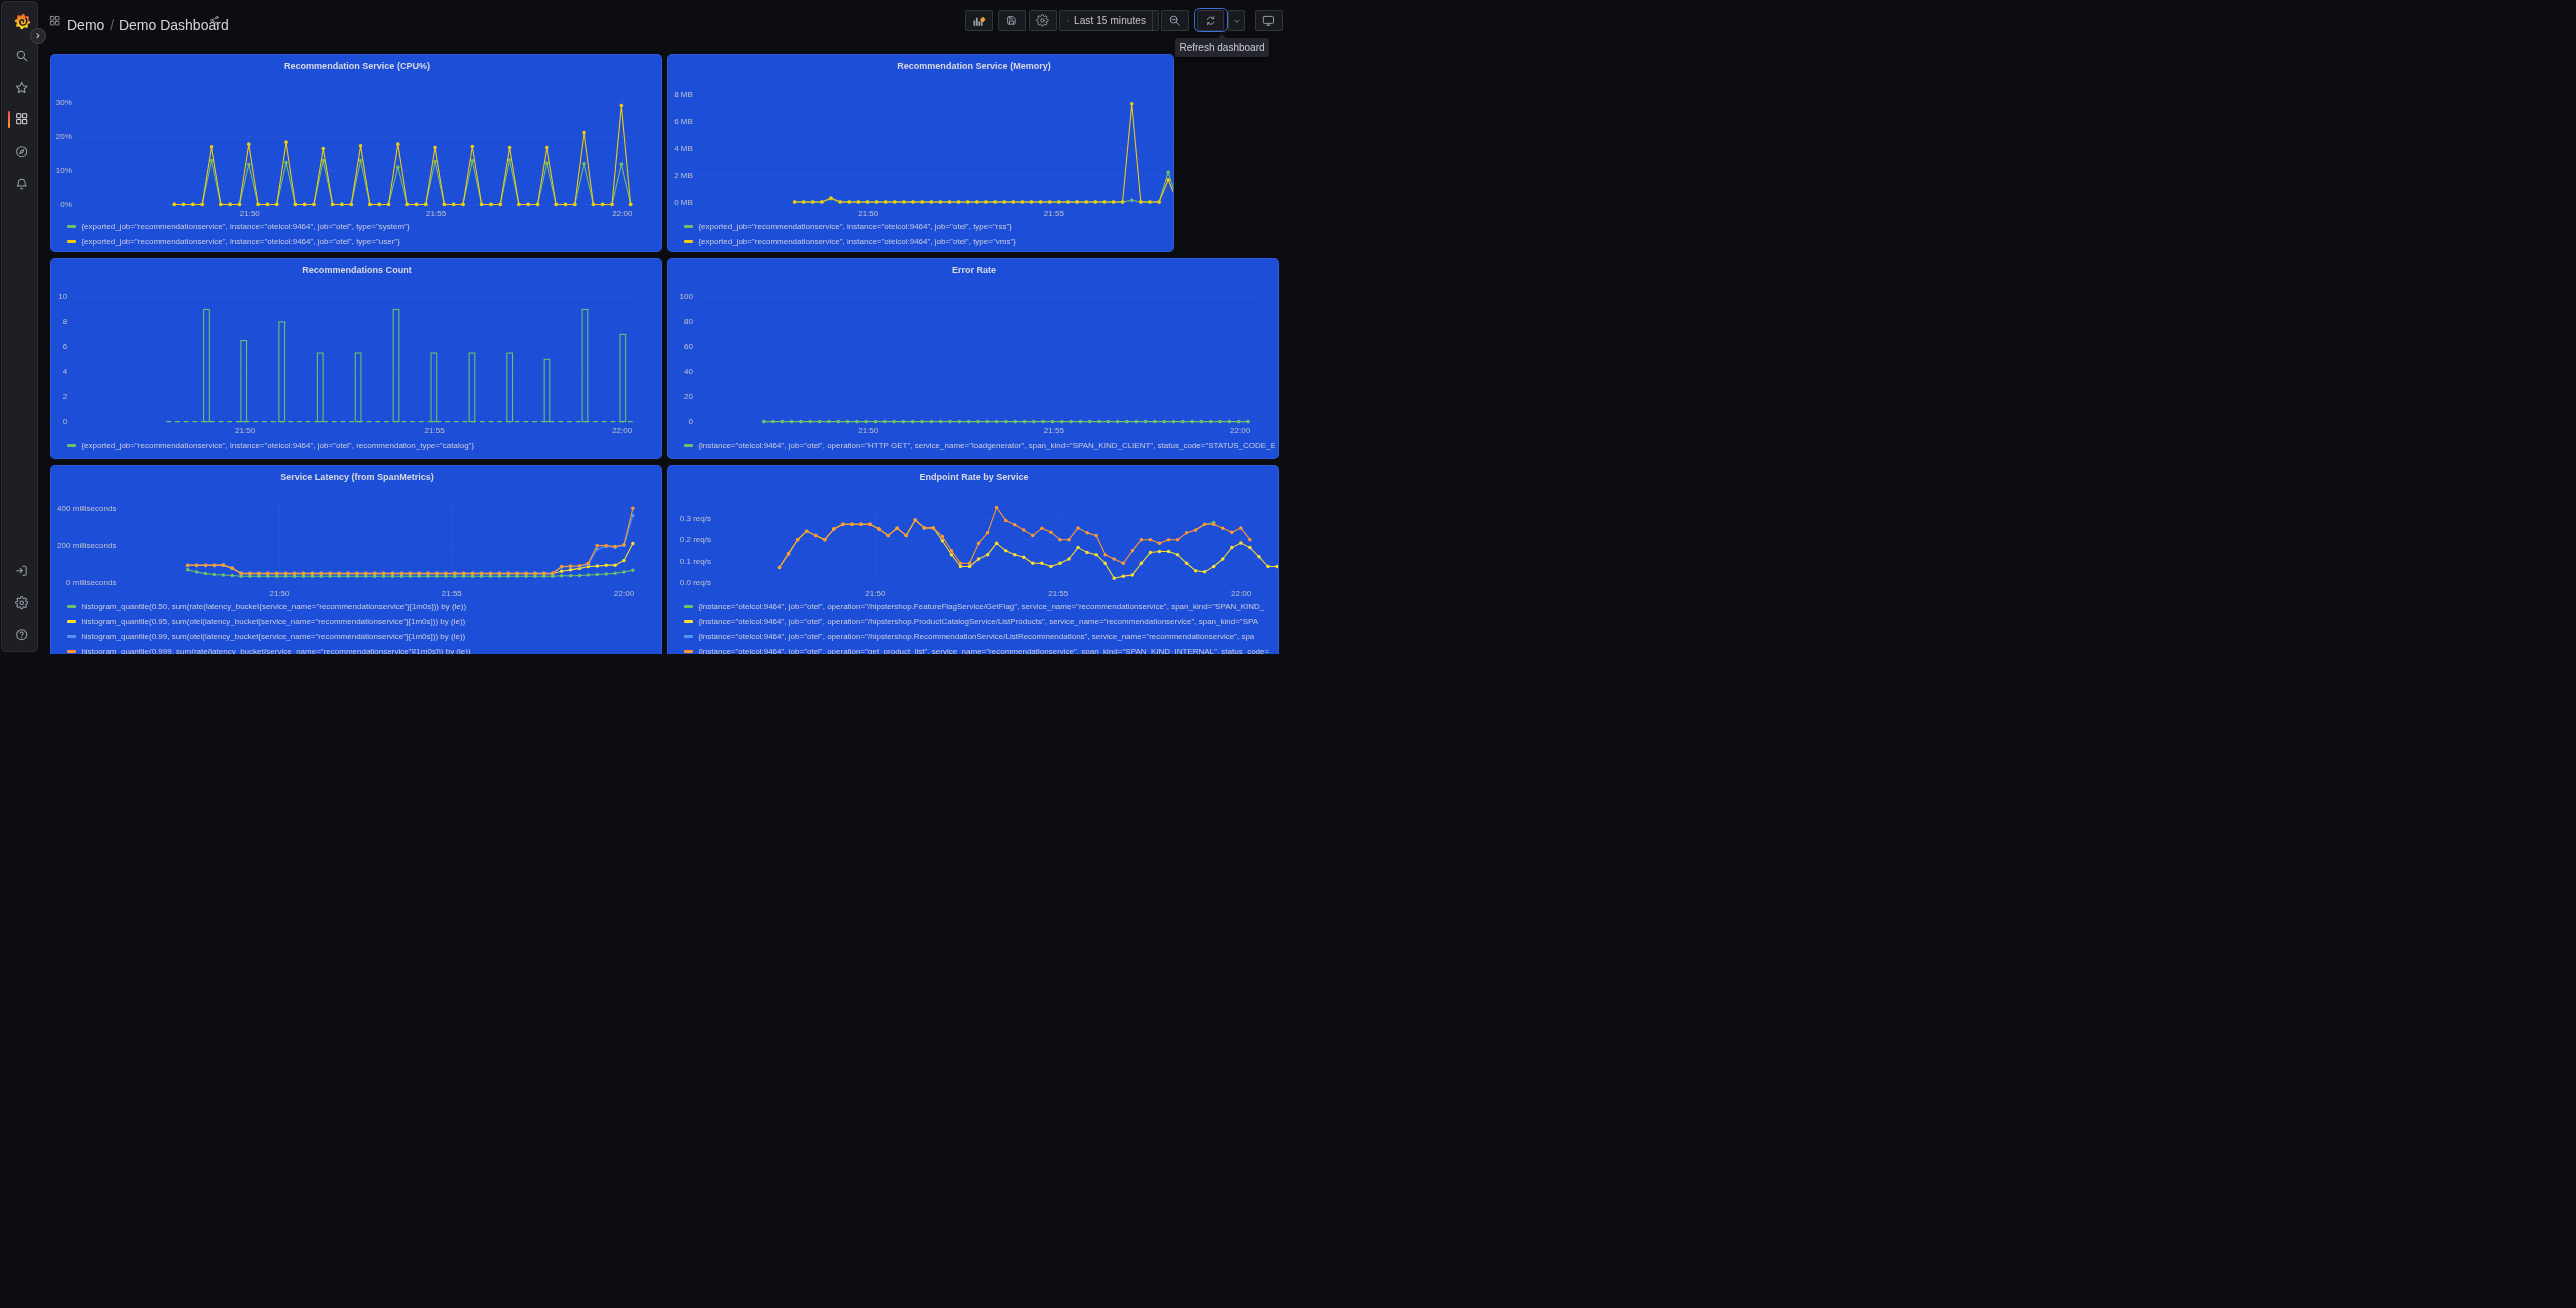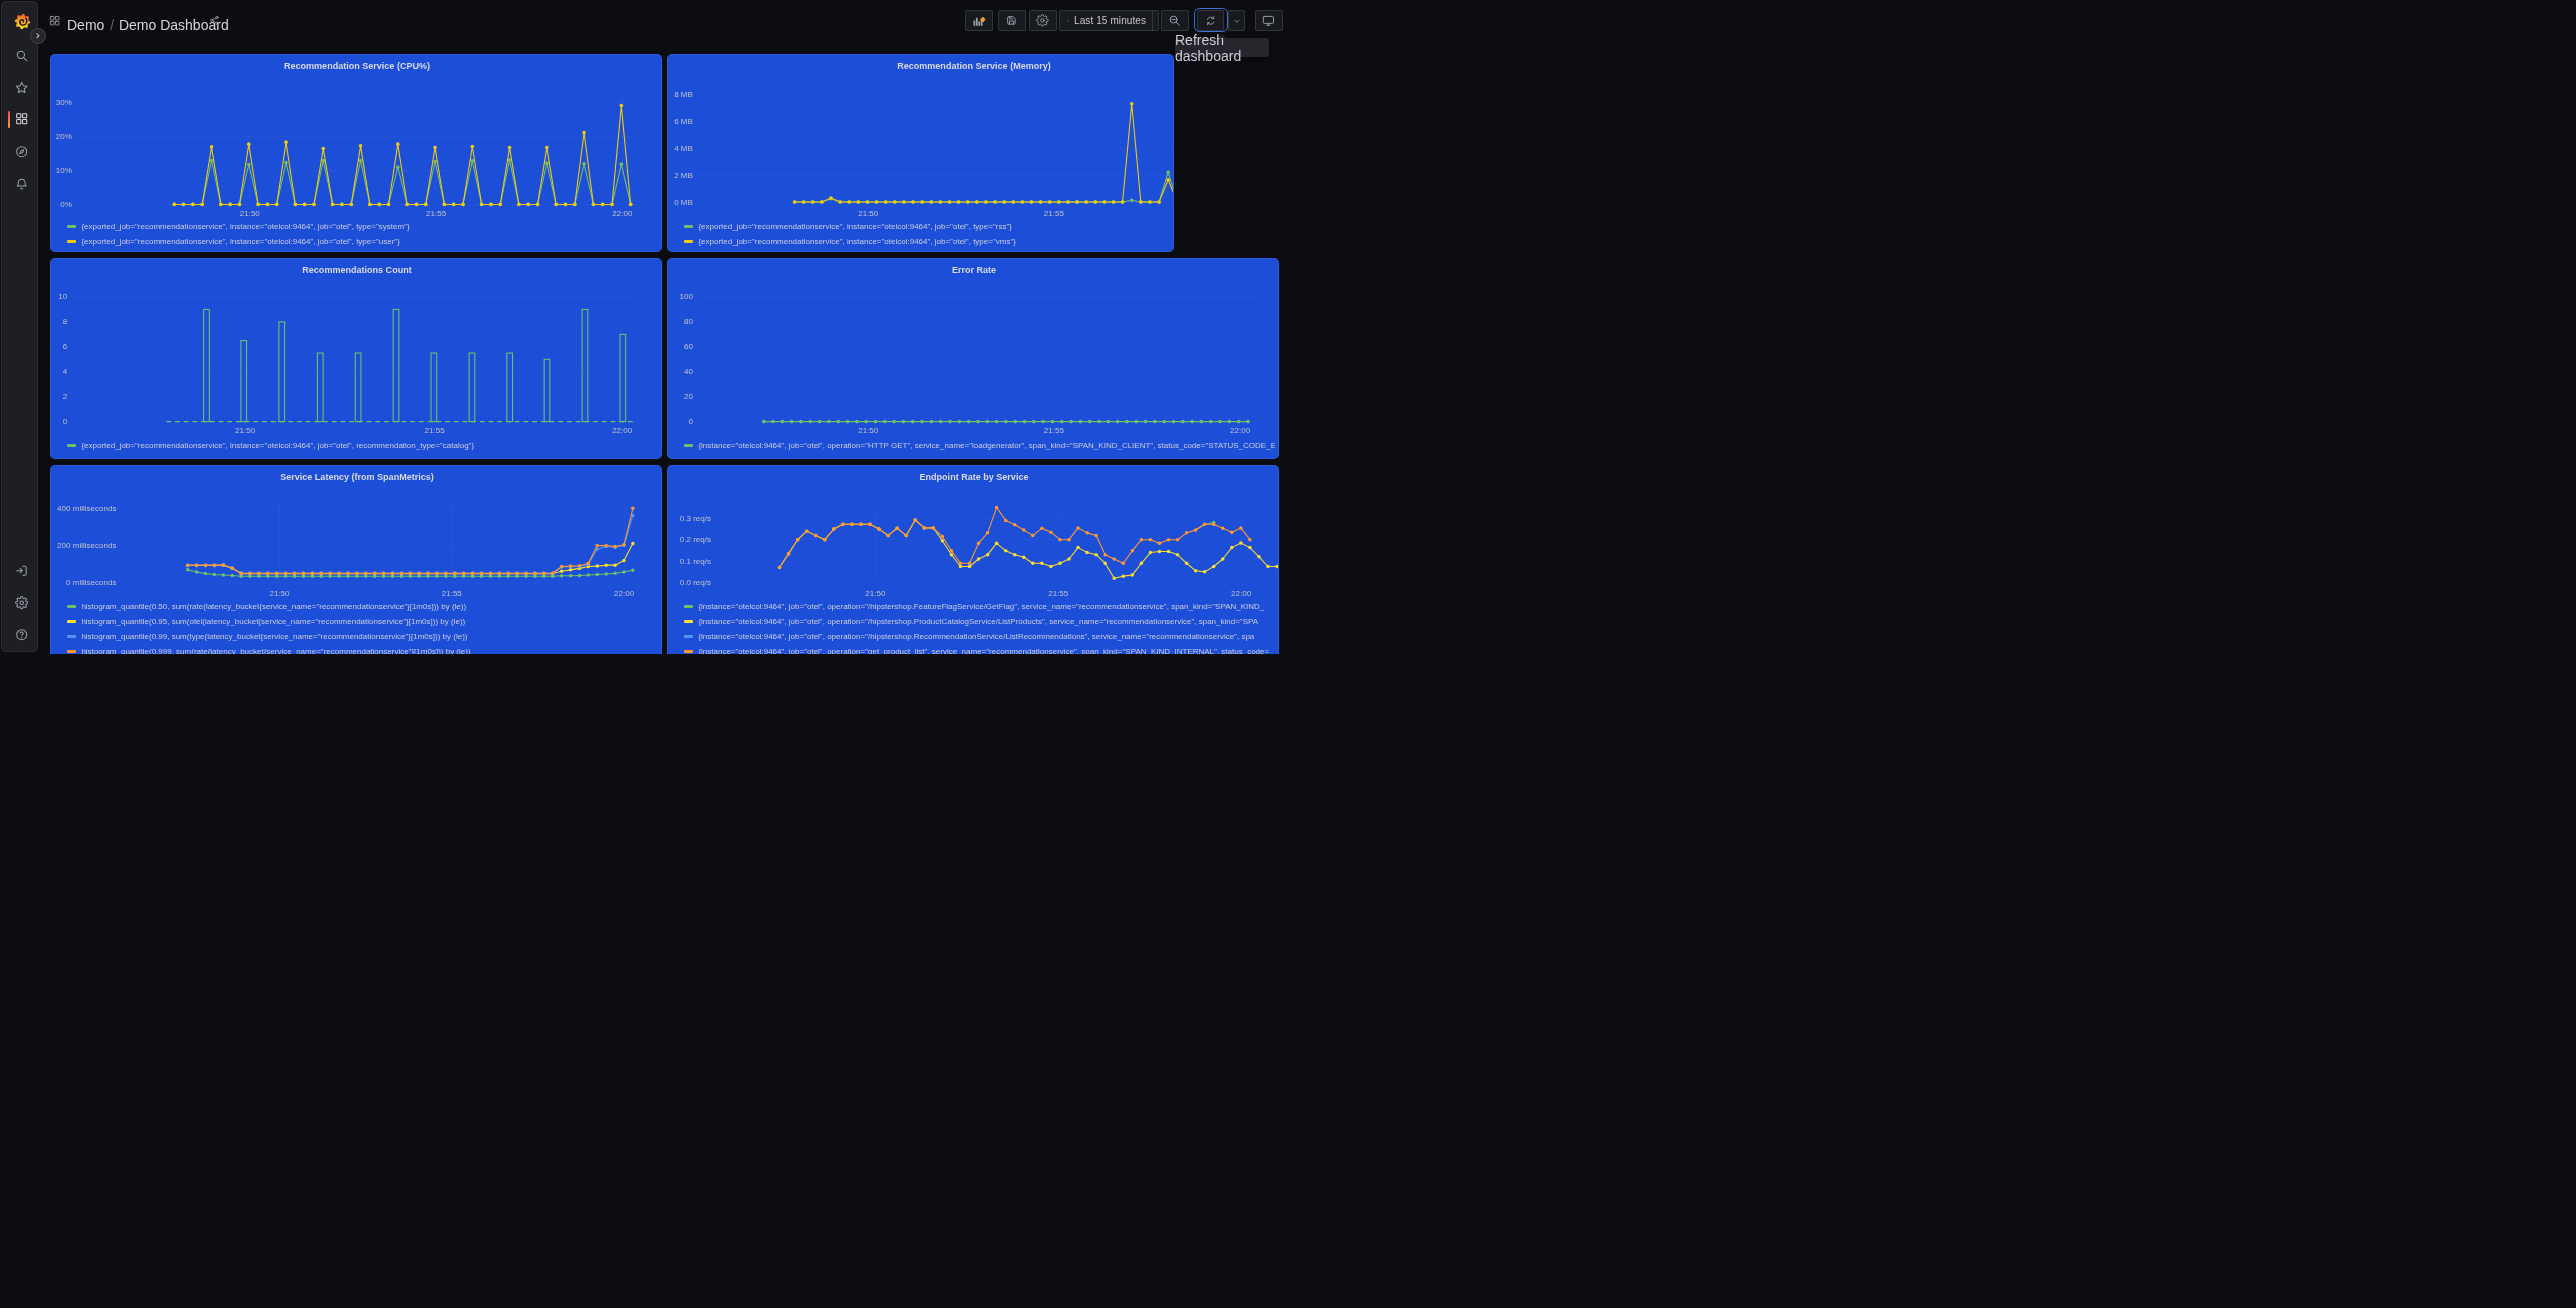--- a/index.html
+++ b/index.html
@@ -12,21 +12,21 @@
 .crumbs{position:absolute;left:67px;top:17px;font-size:14px;color:#d5d6db;white-space:nowrap}
 .crumbs .sep{color:rgba(204,204,220,0.45);margin:0 4.7px 0 6px}
 .crumbs .c2{color:#d5d6db}
 .shareicon{position:absolute;left:209px;top:15.4px}
 .tbtn{position:absolute;top:10.3px;height:21px;background:#181a20;border:0.7px solid rgba(204,204,220,0.15);border-radius:2px;display:flex;align-items:center;justify-content:center}
 .timebtn{justify-content:flex-start}
 .timetxt{font-size:10px;font-weight:500;color:#c6c7cd;letter-spacing:0.1px;white-space:nowrap;flex:1;text-align:left}
 .tdivider{width:0.7px;height:19.5px;background:rgba(204,204,220,0.15);margin-left:5.4px}
 .refreshbtn{}
 .focusring{position:absolute;left:1194px;top:7.9px;width:34px;height:24px;border:1.5px solid #3b73d9;border-radius:5.4px;background:transparent;pointer-events:none}
-.tooltip{position:absolute;left:1175px;top:38px;width:94px;height:19px;background:#24262c;border-radius:2px;color:#ccccdc;font-size:14px;display:flex;align-items:center;justify-content:center;z-index:20;box-shadow:0 1.3px 5.4px rgba(0,0,0,0.5)}
+.tooltip{position:absolute;left:1175px;top:38px;width:94px;height:19px;background:#24262c;border-radius:2px;color:#ccccdc;font-size:10px;display:flex;align-items:center;justify-content:center;z-index:20;box-shadow:0 1.3px 5.4px rgba(0,0,0,0.5)}
 .tarrow{position:absolute;top:-4px;left:43px;width:0;height:0;border-left:4.7px solid transparent;border-right:4.7px solid transparent;border-bottom:4px solid #24262c}
 .panel{position:absolute;background:#1d4ed8;border:0.7px solid rgba(204,204,220,0.10);border-radius:5px;overflow:hidden}
 .lr{position:absolute;left:16px;height:11.4px;display:flex;align-items:center;white-space:nowrap;overflow:hidden;right:2.7px}
 .sw{display:inline-block;width:8.7px;height:2.7px;border-radius:1px;margin-right:5.7px;flex:none}
 .lt{font-size:8px;color:#ccccdc}
 </style></head><body>
 <div class="sidebar">
     <div class="sbi" style="top:11px;left:11.4px"><svg width="17" height="17" viewBox="0 0 24 24">
         <defs>
           <linearGradient id="lg" x1="0" y1="1" x2="0" y2="0">
@@ -752,21 +752,21 @@
       <circle cx="854" cy="117.4" r="2.6" fill="#ff9830"></circle>
       <circle cx="867.3" cy="63.1" r="2.6" fill="#ff9830"></circle>
     </svg><div class="lr" style="top:135px">
       <span class="sw" style="background:#73bf69"></span>
       <span class="lt">histogram_quantile(0.50, sum(rate(latency_bucket{service_name="recommendationservice"}[1m0s])) by (le))</span>
     </div><div class="lr" style="top:150px">
       <span class="sw" style="background:#fade2a"></span>
       <span class="lt">histogram_quantile(0.95, sum(otel(latency_bucket{service_name="recommendationservice"}[1m0s])) by (le))</span>
     </div><div class="lr" style="top:165px">
       <span class="sw" style="background:#5794f2"></span>
-      <span class="lt">histogram_quantile(0.99, sum(type(latency_bucket{service_name="recommendationservice"}[1m0s])) by (le))</span>
+      <span class="lt">histogram_quantile(0.99, sum(otel(latency_bucket{service_name="recommendationservice"}[1m0s])) by (le))</span>
     </div><div class="lr" style="top:180px">
       <span class="sw" style="background:#ff9830"></span>
       <span class="lt">histogram_quantile(0.999, sum(rate(latency_bucket{service_name="recommendationservice"}[1m0s])) by (le))</span>
     </div></div>
 <div class="panel" style="left:667px;top:465px;width:612px;height:201px"><svg width="612" height="201" viewBox="0 0 911 300" font-family="Liberation Sans, sans-serif">
       <text x="455.5" y="17" text-anchor="middle" dominant-baseline="central" font-size="13.5" font-weight="700" fill="#d9dade">Endpoint Rate by Service</text>
       <line x1="68.7" y1="78" x2="877.5" y2="78" stroke="rgba(204,204,220,0.08)" stroke-width="1"></line>
       <line x1="68.7" y1="110" x2="877.5" y2="110" stroke="rgba(204,204,220,0.08)" stroke-width="1"></line>
       <line x1="68.7" y1="142" x2="877.5" y2="142" stroke="rgba(204,204,220,0.08)" stroke-width="1"></line>
       <line x1="68.7" y1="174" x2="877.5" y2="174" stroke="rgba(204,204,220,0.08)" stroke-width="1"></line>

